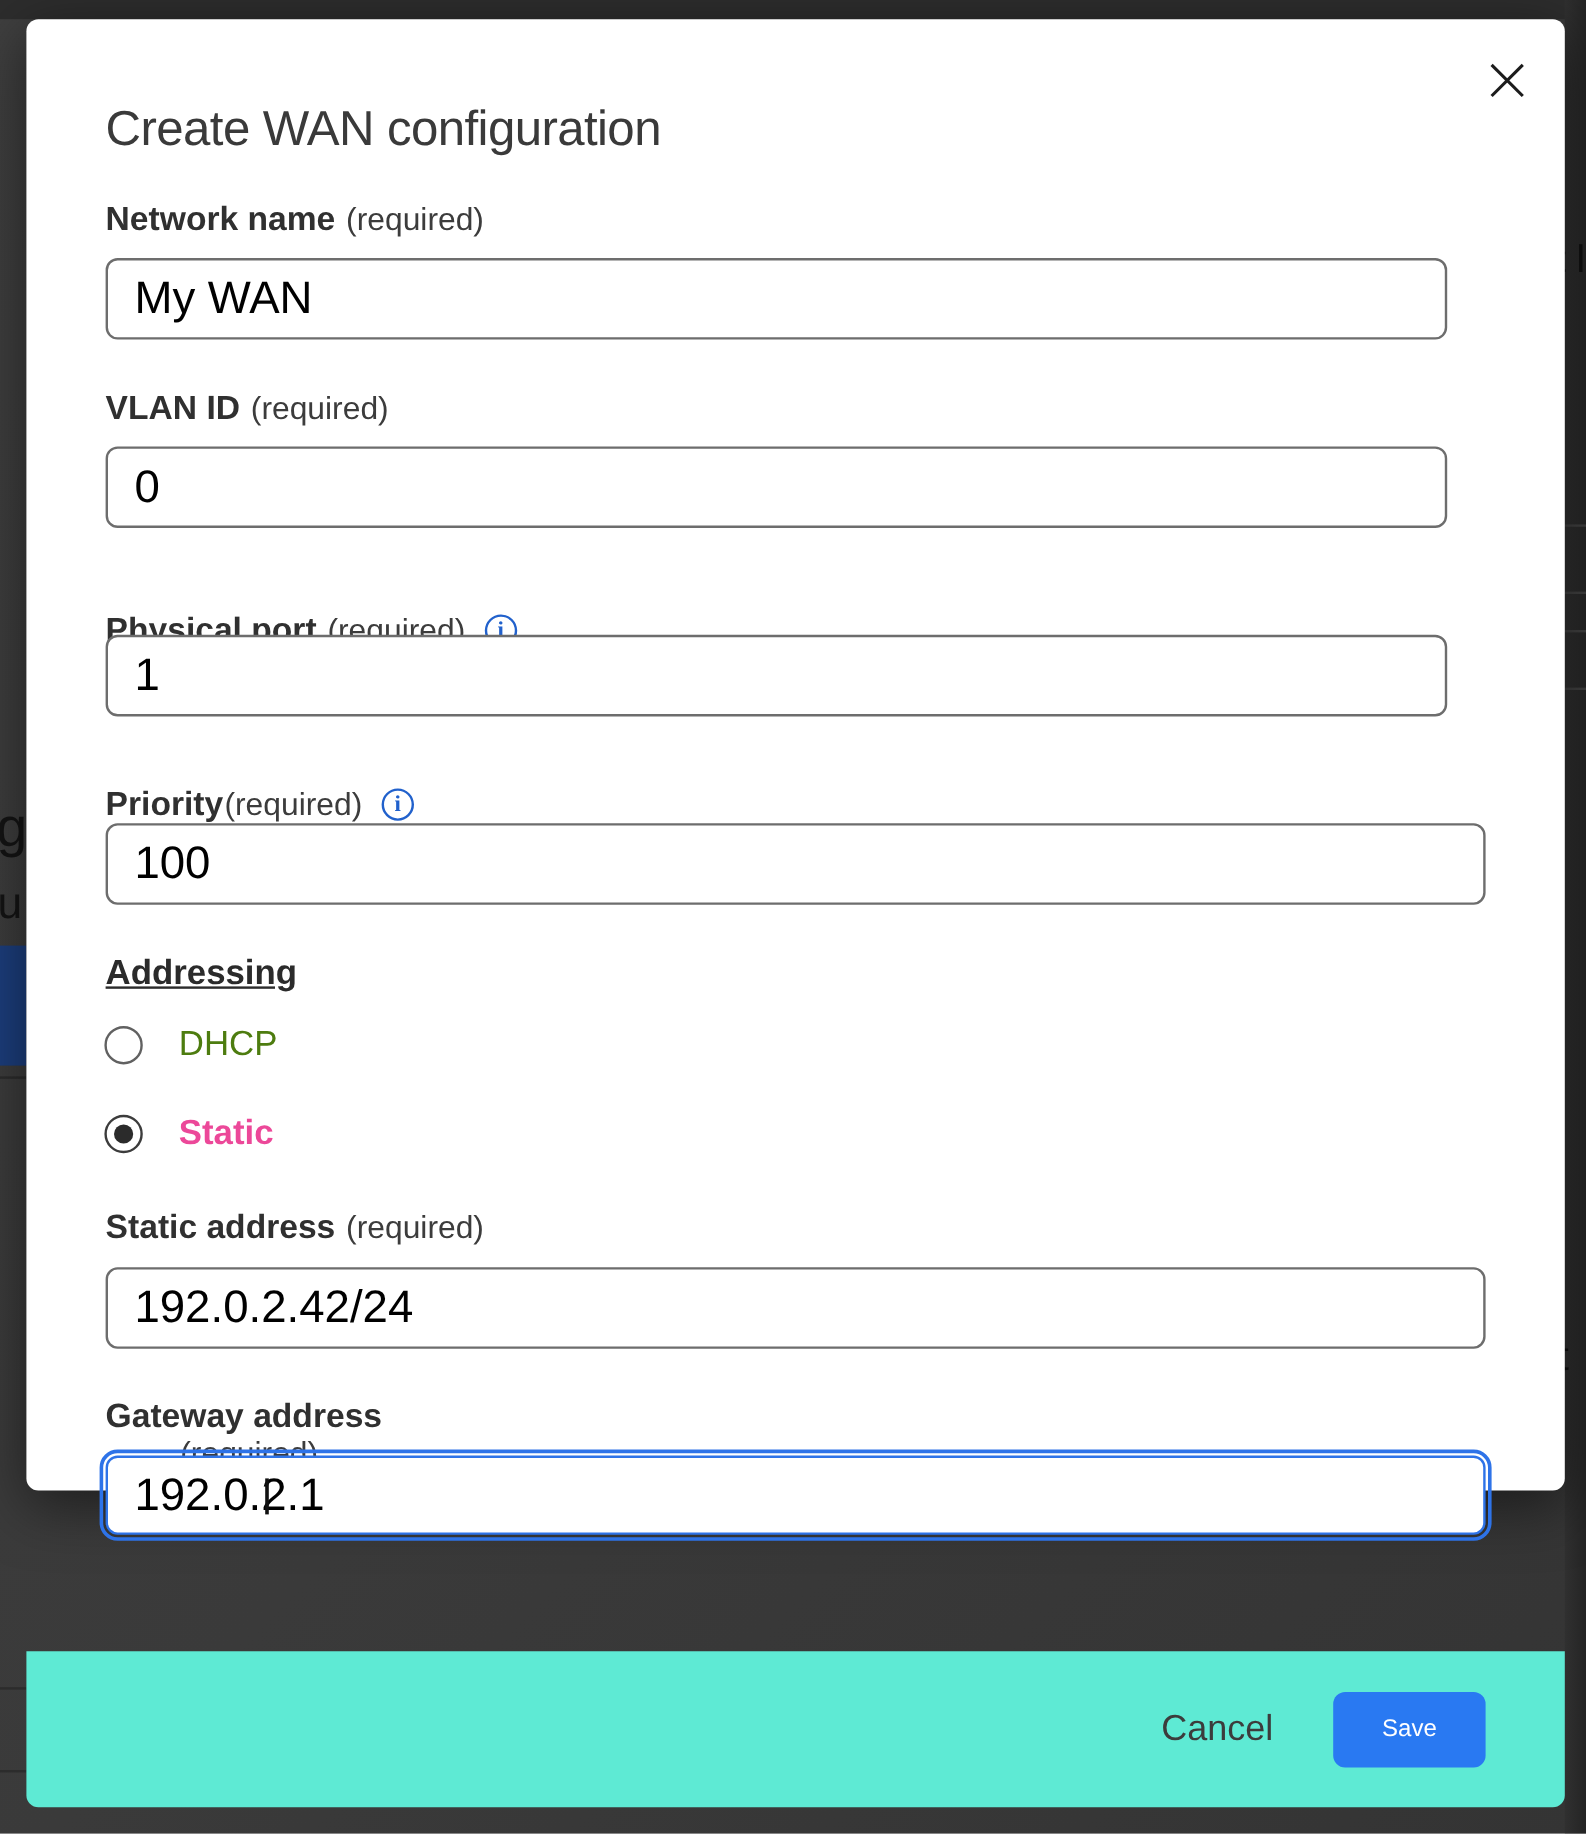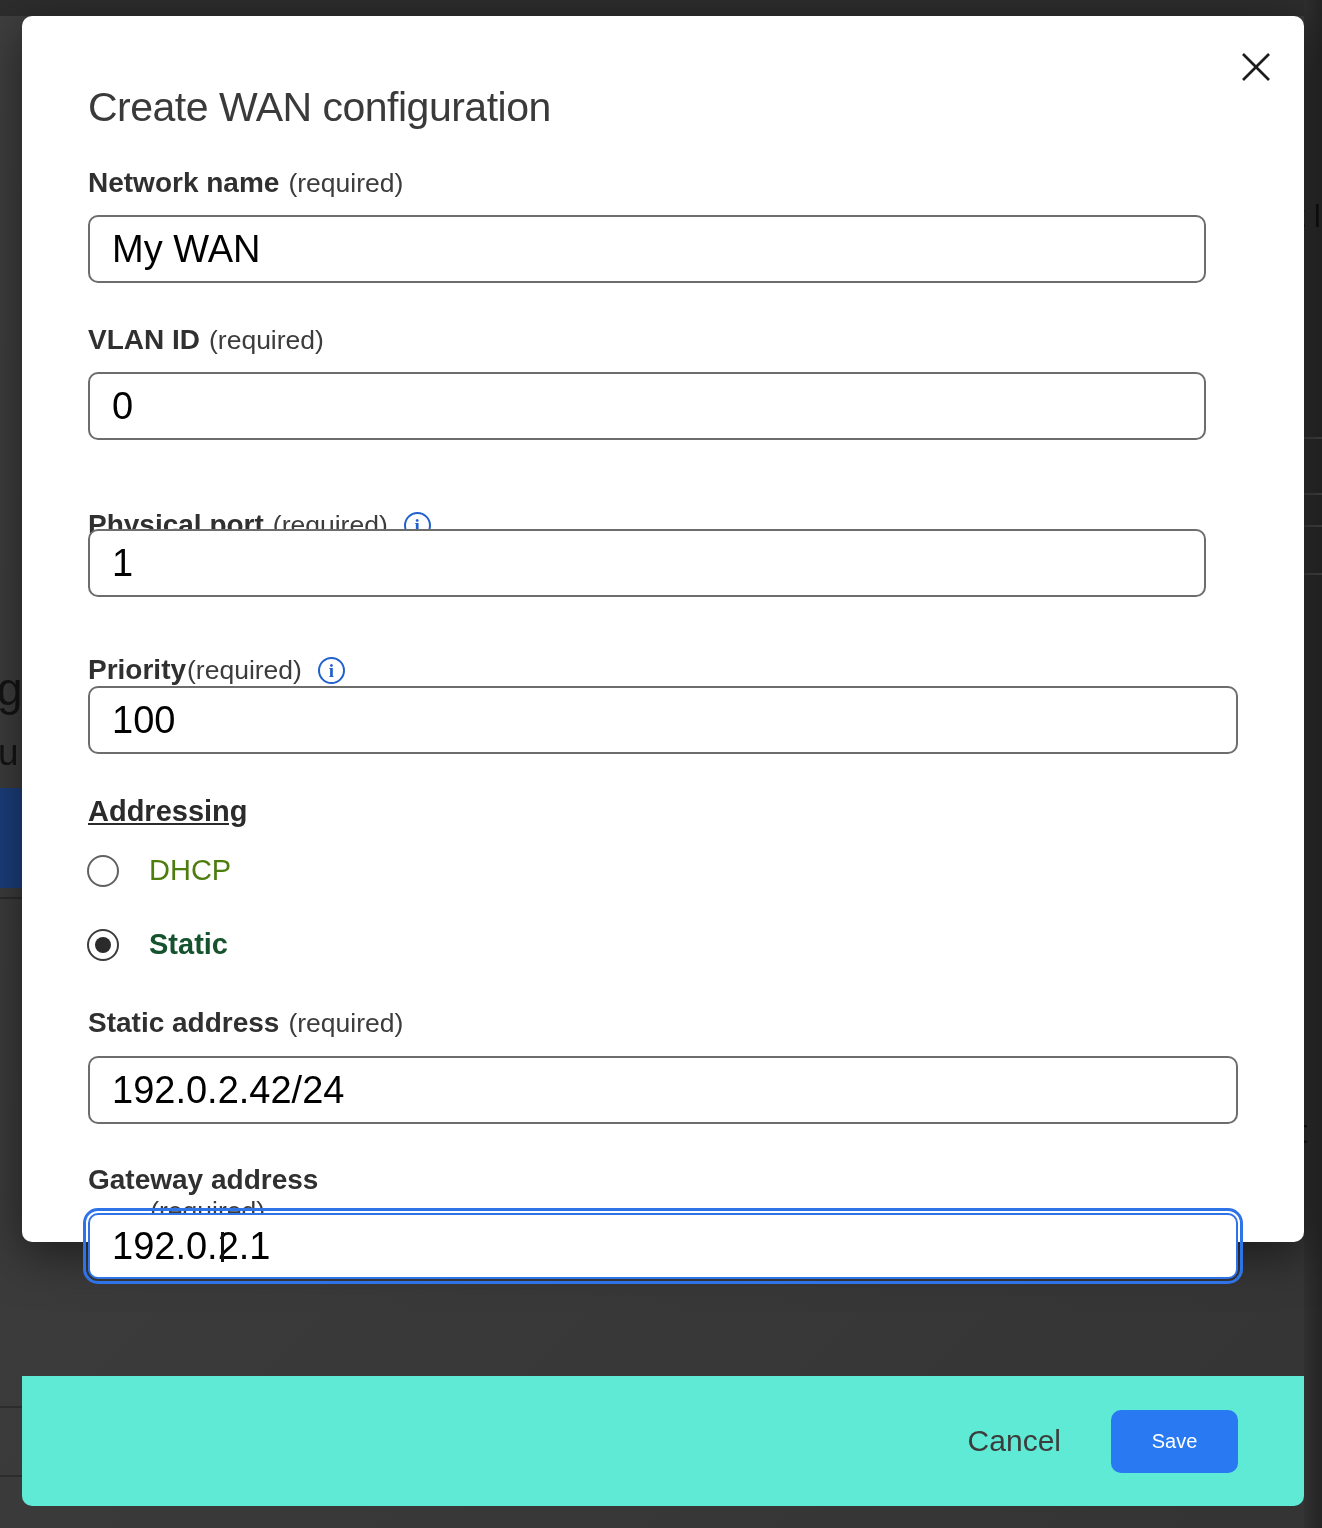--- a/index.html
+++ b/index.html
@@ -39,21 +39,21 @@
   .w-wide{width:1150px;}
   .text-input.focused{border:2px solid #2e73e8;outline:3px solid #2e73e8;outline-offset:2px;height:66px;}
   .caret{position:absolute;left:199px;top:1216px;width:3px;height:30px;background:#111;z-index:12;}
   .section-heading{position:absolute;left:66px;font-size:29px;font-weight:700;color:#2b2b2b;}
   .radio-row{position:absolute;left:65px;display:flex;align-items:center;gap:30px;cursor:pointer;}
   .radio-circle{width:32px;height:32px;border-radius:50%;box-sizing:border-box;border:2.5px solid #616161;
     background:#fff;display:flex;align-items:center;justify-content:center;flex:0 0 auto;}
   .radio-circle.selected{border-color:#3c3c3c;}
   .radio-dot{width:16px;height:16px;border-radius:50%;background:#2b2b2b;}
   .radio-label{font-size:29px;color:#4d7c0f;font-weight:400;}
-  .radio-label.bold{font-weight:700;color:#14532d;}
+  .radio-label.bold{font-weight:700;color:#ec4899;}
   .modal-footer{position:absolute;left:0;top:1360px;width:1282px;height:130px;background:#5eead4;
     border-radius:0 0 10px 10px;display:flex;align-items:center;justify-content:flex-end;
     padding-right:66px;box-sizing:border-box;gap:48px;}
   .cancel-btn{background:none;border:none;font-family:"Liberation Sans",sans-serif;font-size:30px;
     color:#3c3c3c;cursor:pointer;padding:6px 2px;}
   .save-btn{width:127px;height:63px;background:#2979f2;border:none;border-radius:10px;color:#ffffff;
     font-family:"Liberation Sans",sans-serif;font-size:20px;cursor:pointer;display:flex;
     align-items:center;justify-content:center;}
 </style>
 </head>

